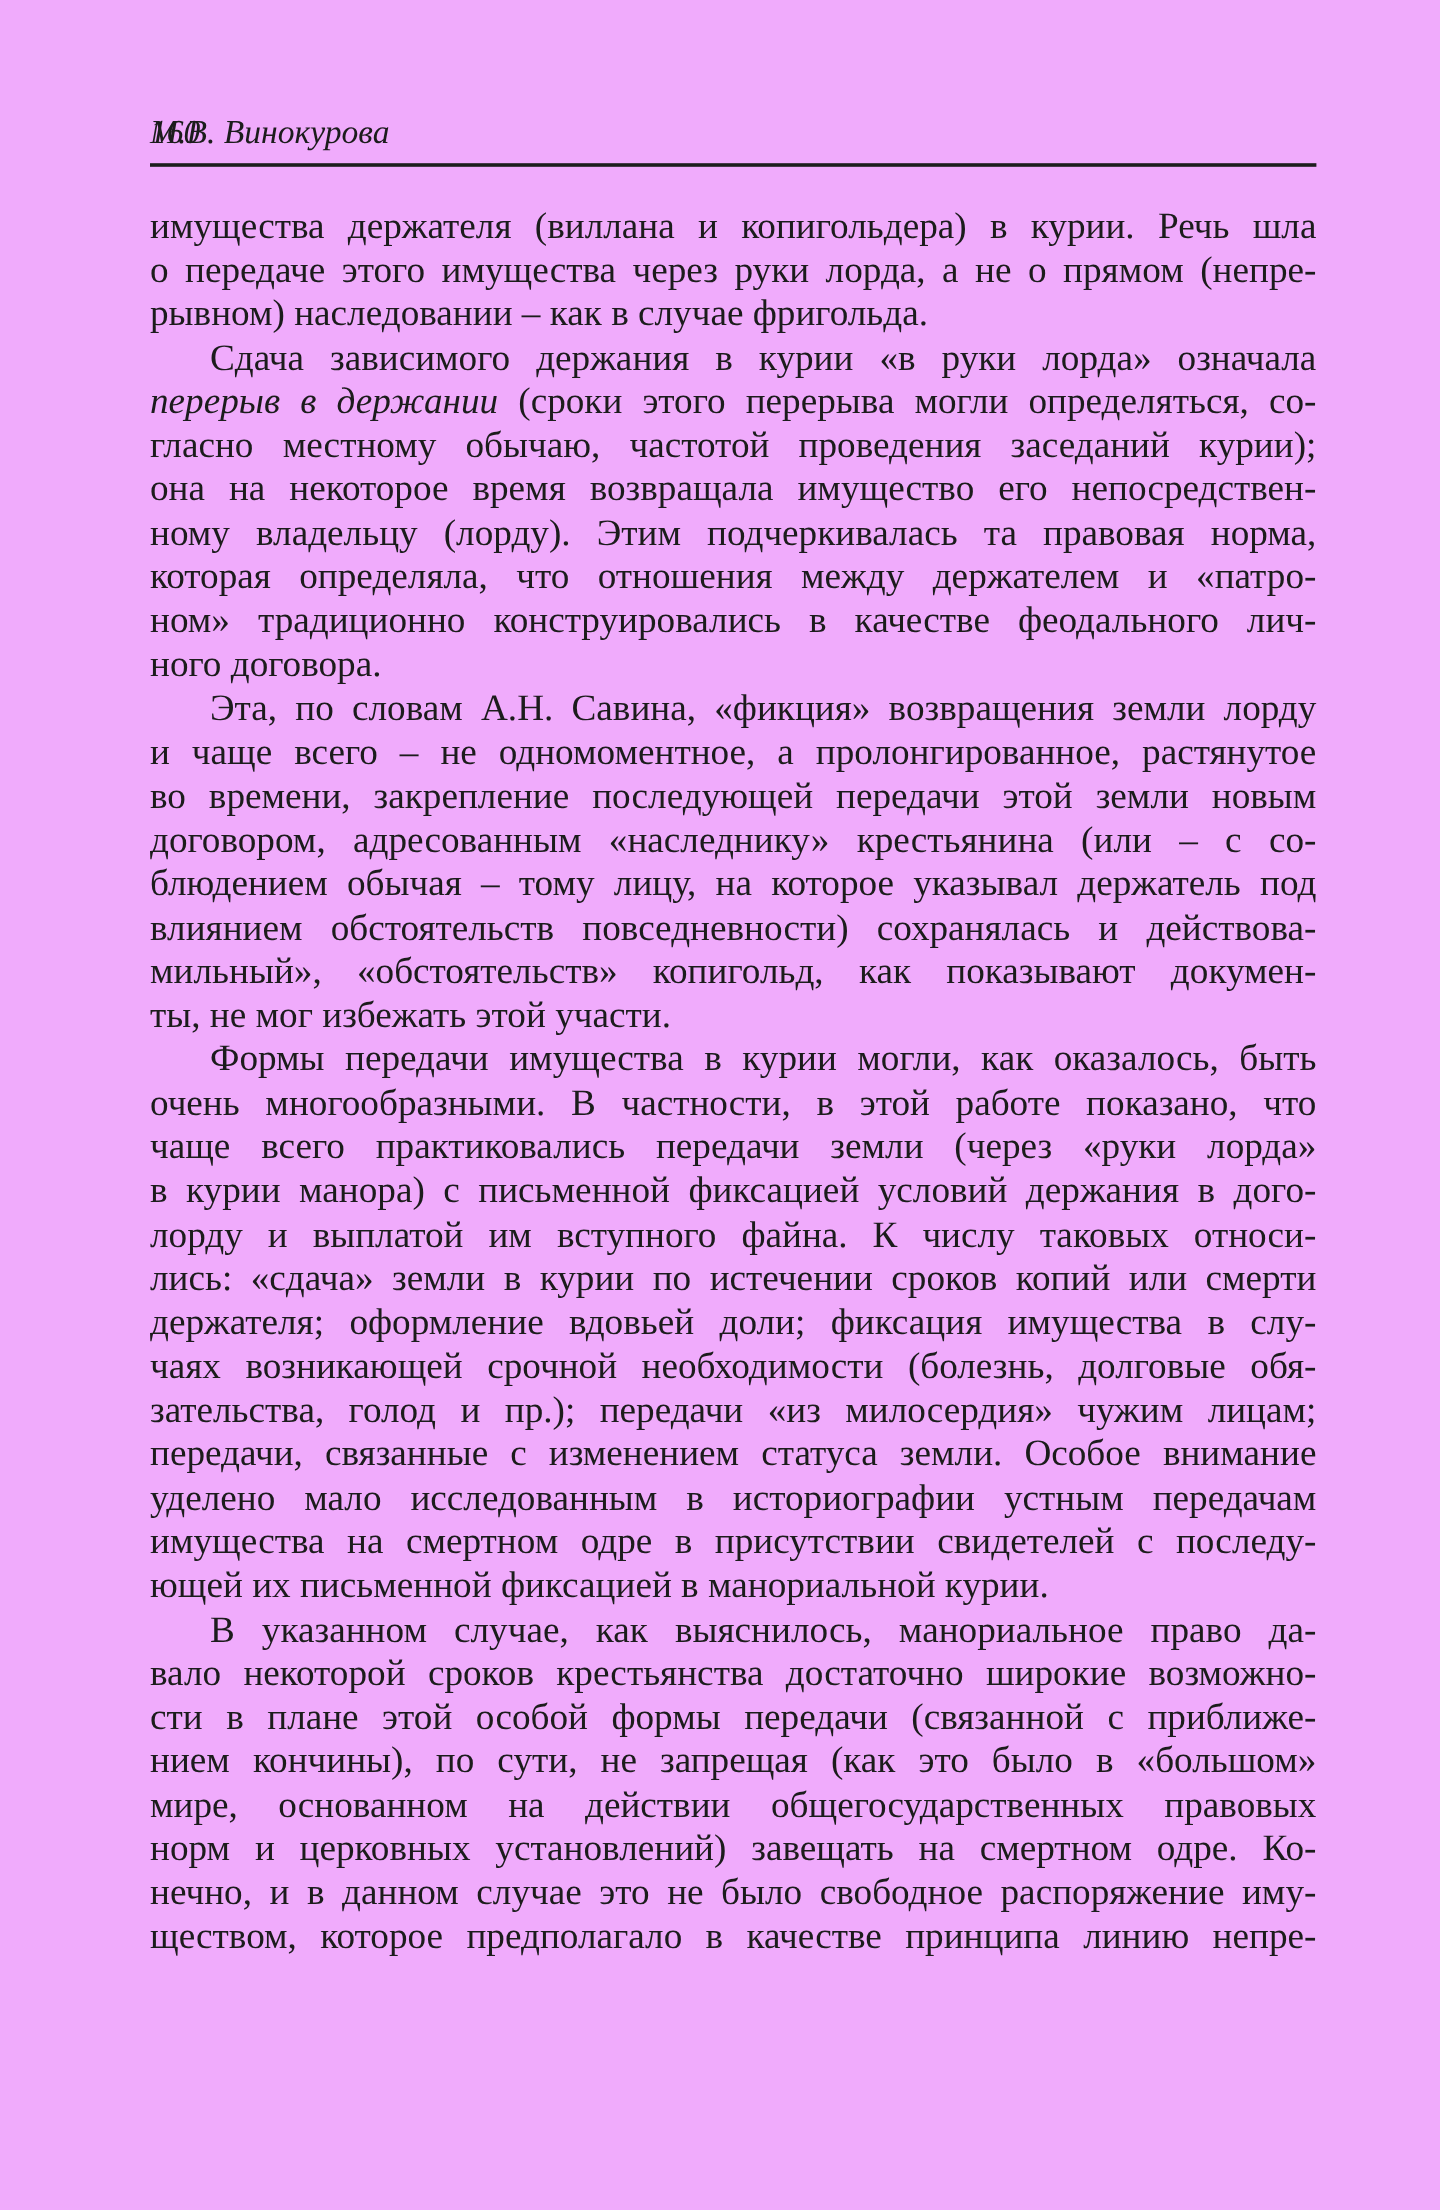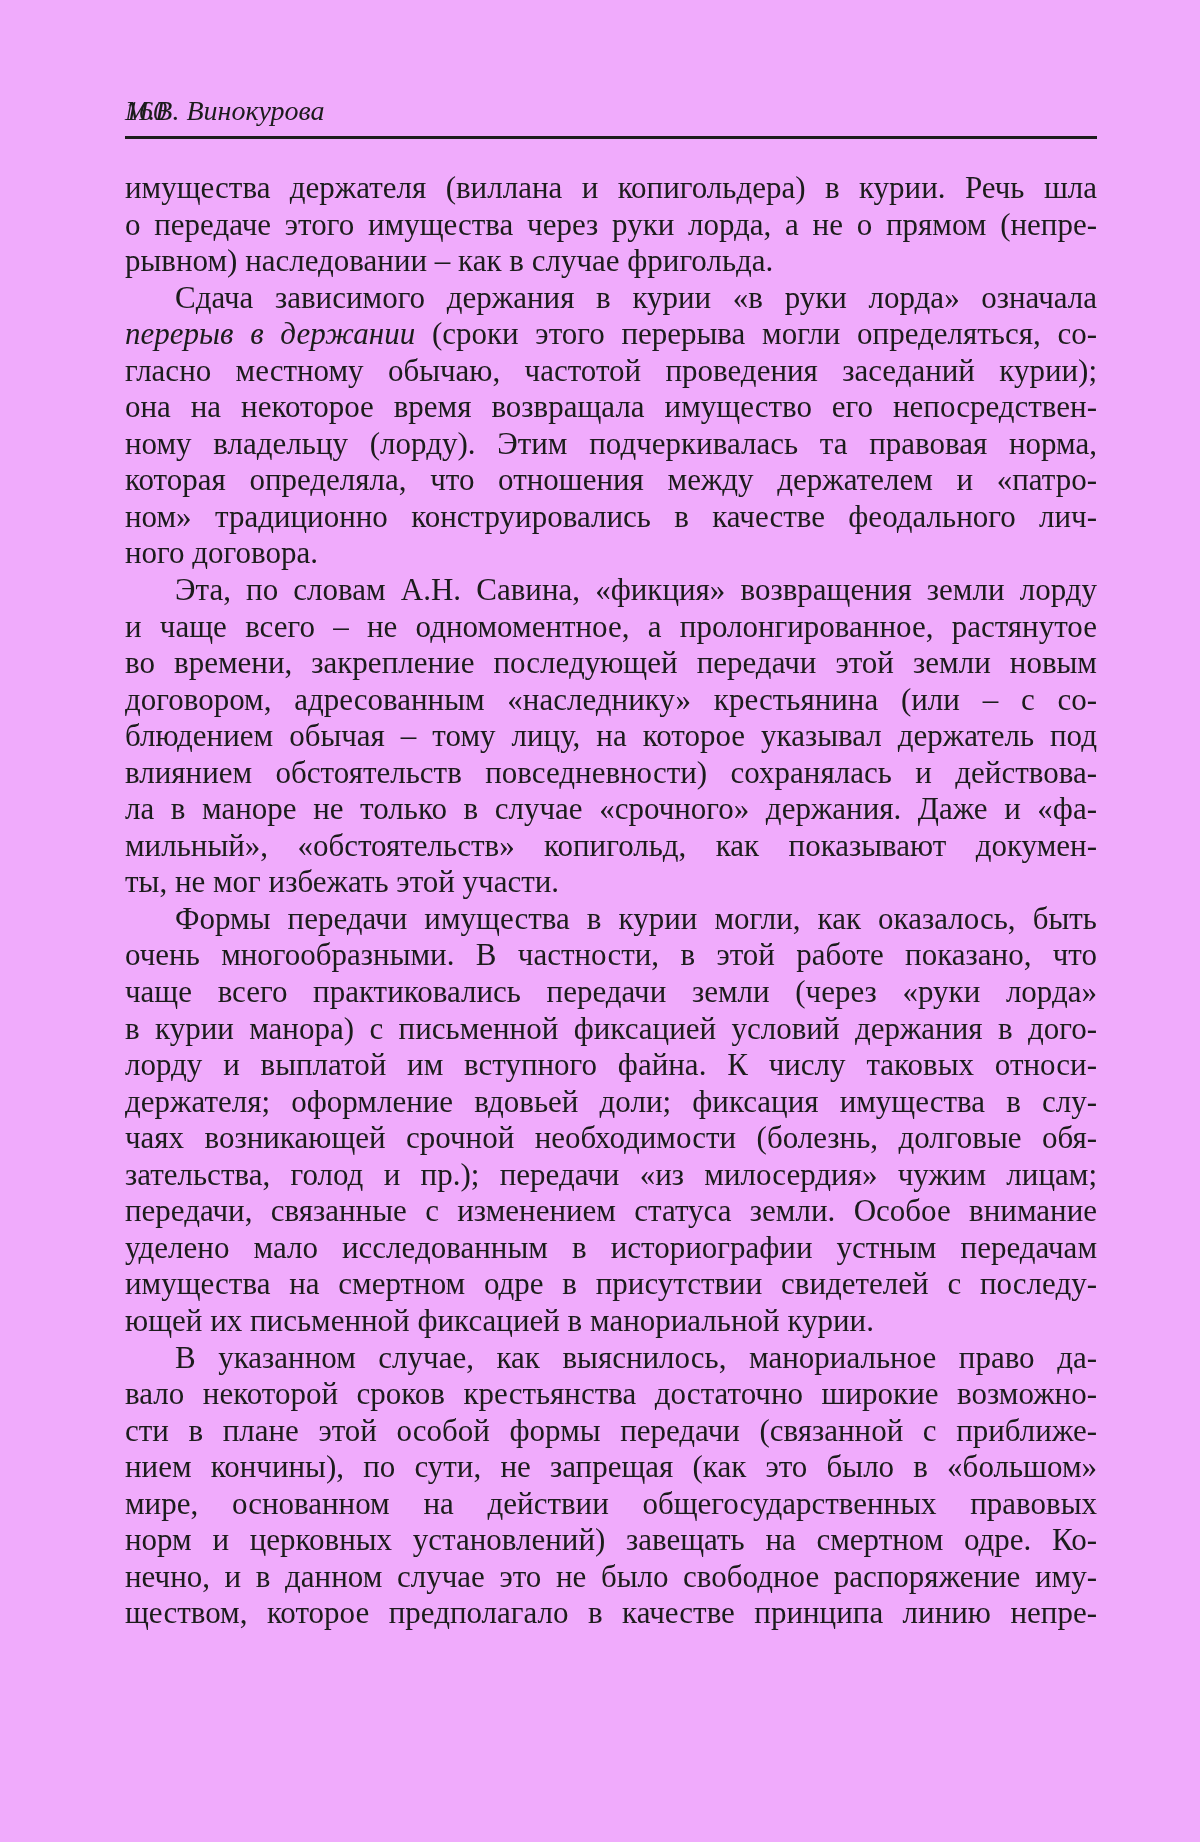--- a/index.html
+++ b/index.html
@@ -78,28 +78,28 @@
       <div class="line"><span>ному владельцу (лорду). Этим подчеркивалась та правовая норма,</span></div>
       <div class="line"><span>которая определяла, что отношения между держателем и «патро-</span></div>
       <div class="line"><span>ном» традиционно конструировались в качестве феодального лич-</span></div>
       <div class="line para-end"><span>ного договора.</span></div>
       <div class="line indent"><span>Эта, по словам А.Н. Савина, «фикция» возвращения земли лорду</span></div>
       <div class="line"><span>и чаще всего – не одномоментное, а пролонгированное, растянутое</span></div>
       <div class="line"><span>во времени, закрепление последующей передачи этой земли новым</span></div>
       <div class="line"><span>договором, адресованным «наследнику» крестьянина (или – с со-</span></div>
       <div class="line"><span>блюдением обычая – тому лицу, на которое указывал держатель под</span></div>
       <div class="line"><span>влиянием обстоятельств повседневности) сохранялась и действова-</span></div>
-      <div class="line"><span>ла в маноре не только в случае «срочного» держания. Даже и «фа-</span></div>
       <div class="line"><span>мильный», «обстоятельств» копигольд, как показывают докумен-</span></div>
       <div class="line para-end"><span>ты, не мог избежать этой участи.</span></div>
       <div class="line indent"><span>Формы передачи имущества в курии могли, как оказалось, быть</span></div>
       <div class="line"><span>очень многообразными. В частности, в этой работе показано, что</span></div>
       <div class="line"><span>чаще всего практиковались передачи земли (через «руки лорда»</span></div>
       <div class="line"><span>в курии манора) с письменной фиксацией условий держания в дого-</span></div>
       <div class="line"><span>лорду и выплатой им вступного файна. К числу таковых относи-</span></div>
+      <div class="line"><span>лись: «сдача» земли в курии по истечении сроков копий или смерти</span></div>
       <div class="line"><span>держателя; оформление вдовьей доли; фиксация имущества в слу-</span></div>
       <div class="line"><span>чаях возникающей срочной необходимости (болезнь, долговые обя-</span></div>
       <div class="line"><span>зательства, голод и пр.); передачи «из милосердия» чужим лицам;</span></div>
       <div class="line"><span>передачи, связанные с изменением статуса земли. Особое внимание</span></div>
       <div class="line"><span>уделено мало исследованным в историографии устным передачам</span></div>
       <div class="line"><span>имущества на смертном одре в присутствии свидетелей с последу-</span></div>
       <div class="line para-end"><span>ющей их письменной фиксацией в манориальной курии.</span></div>
       <div class="line indent"><span>В указанном случае, как выяснилось, манориальное право да-</span></div>
       <div class="line"><span>вало некоторой сроков крестьянства достаточно широкие возможно-</span></div>
       <div class="line"><span>сти в плане этой особой формы передачи (связанной с приближе-</span></div>

